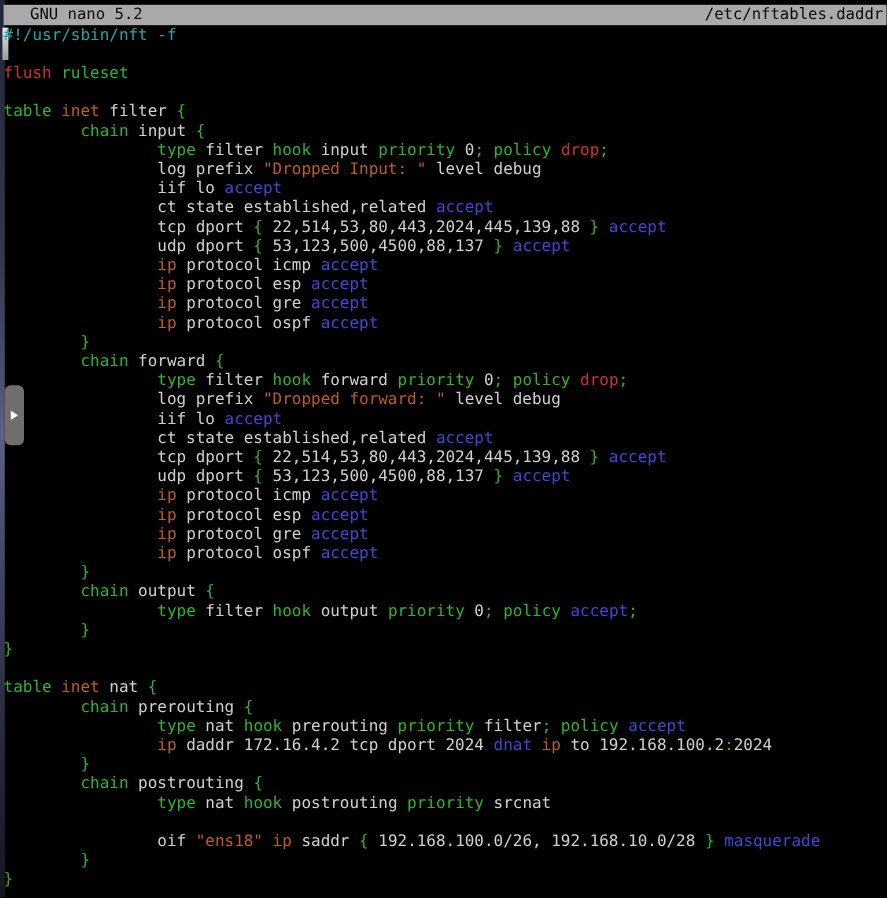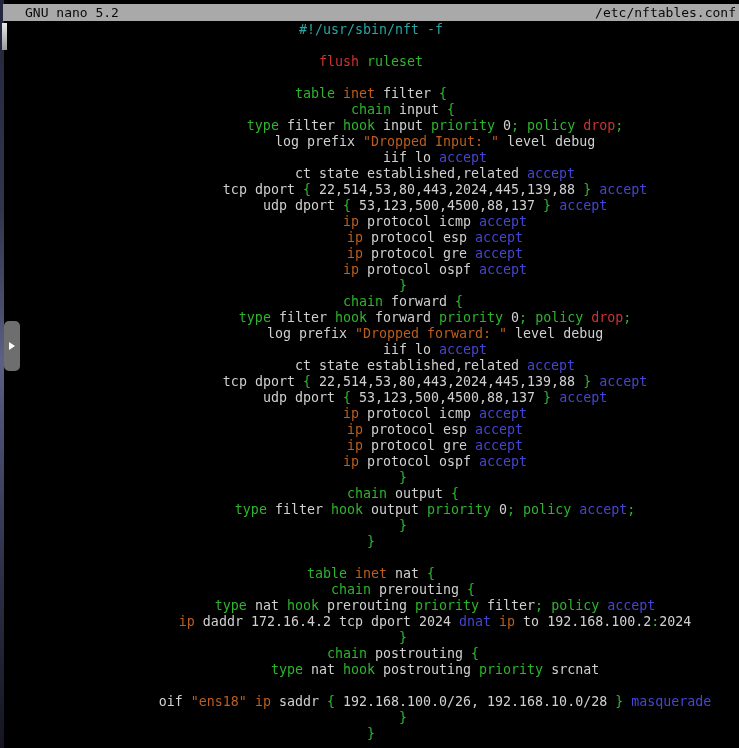--- a/index.html
+++ b/index.html
@@ -7,38 +7,38 @@
           font-family:"DejaVu Sans Mono","Liberation Mono",monospace;}
   .wallpaper-strip{position:absolute;left:0;top:0;width:4px;height:100%;
     background:linear-gradient(180deg,#23263a 0%,#32364c 28%,#4b4f6e 42%,#5c6086 48%,#4a4e70 58%,#2c2e44 78%,#141520 100%);}
   .scroll-nub{position:absolute;left:2px;top:23px;width:5px;height:27px;
     background:linear-gradient(180deg,#e8e8e8,#9a9a9a);}
   .titlebar{position:absolute;left:3px;right:0;top:4px;height:17px;
     background:var(--titlebar_bg,#aaa);color:var(--titlebar_fg,#000);
     display:flex;justify-content:space-between;align-items:center;
     font-size:13px;line-height:17px;padding:0 3px 0 22px;box-sizing:border-box;white-space:pre;}
   .editor{position:absolute;left:3px;top:22px;right:0;bottom:0;
-    font-size:13.3px;line-height:16px;white-space:pre;color:var(--fg,#d0d0d0);text-align:center;}
+    font-size:13.3px;line-height:16px;white-space:pre;color:var(--fg,#d0d0d0);}
   .line{height:16px;}
   .side-handle{position:absolute;left:4px;top:321px;width:16px;height:50px;
     background:var(--handle,#6e6e6e);border-radius:5px;
     display:flex;align-items:center;justify-content:center;cursor:pointer;}
   .tri{width:0;height:0;border-left:6px solid #fff;
     border-top:4px solid transparent;border-bottom:4px solid transparent;}
 </style>
 </head>
 <body>
 
 <div class="screen">
   <div class="wallpaper-strip"></div>
   <div class="scroll-nub"></div>
 
   <div class="titlebar">
     <span>GNU nano 5.2</span>
-    <span>/etc/nftables.conf</span>
+    <span>/etc/nftables.daddr</span>
   </div>
 
   <div class="editor"><div class="line"><span style="color: rgb(41, 164, 164);">#!/usr/sbin/nft -f</span></div><div class="line">&nbsp;</div><div class="line"><span style="color: rgb(205, 50, 50);">flush</span><span style="color: rgb(208, 208, 208);"> </span><span style="color: rgb(46, 180, 46);">ruleset</span></div><div class="line">&nbsp;</div><div class="line"><span style="color: rgb(46, 180, 46);">table</span><span style="color: rgb(208, 208, 208);"> </span><span style="color: rgb(189, 94, 30);">inet</span><span style="color: rgb(208, 208, 208);"> filter </span><span style="color: rgb(46, 180, 46);">{</span></div><div class="line"><span style="color: rgb(208, 208, 208);">        </span><span style="color: rgb(46, 180, 46);">chain</span><span style="color: rgb(208, 208, 208);"> input </span><span style="color: rgb(46, 180, 46);">{</span></div><div class="line"><span style="color: rgb(208, 208, 208);">                </span><span style="color: rgb(46, 180, 46);">type</span><span style="color: rgb(208, 208, 208);"> filter </span><span style="color: rgb(46, 180, 46);">hook</span><span style="color: rgb(208, 208, 208);"> input </span><span style="color: rgb(46, 180, 46);">priority</span><span style="color: rgb(208, 208, 208);"> 0</span><span style="color: rgb(46, 180, 46);">;</span><span style="color: rgb(208, 208, 208);"> </span><span style="color: rgb(46, 180, 46);">policy</span><span style="color: rgb(208, 208, 208);"> </span><span style="color: rgb(205, 50, 50);">drop</span><span style="color: rgb(46, 180, 46);">;</span></div><div class="line"><span style="color: rgb(208, 208, 208);">                log prefix </span><span style="color: rgb(189, 94, 30);">"Dropped Input: "</span><span style="color: rgb(208, 208, 208);"> level debug</span></div><div class="line"><span style="color: rgb(208, 208, 208);">                iif lo </span><span style="color: rgb(69, 69, 214);">accept</span></div><div class="line"><span style="color: rgb(208, 208, 208);">                ct state established,related </span><span style="color: rgb(69, 69, 214);">accept</span></div><div class="line"><span style="color: rgb(208, 208, 208);">                tcp dport </span><span style="color: rgb(46, 180, 46);">{</span><span style="color: rgb(208, 208, 208);"> 22,514,53,80,443,2024,445,139,88 </span><span style="color: rgb(46, 180, 46);">}</span><span style="color: rgb(208, 208, 208);"> </span><span style="color: rgb(69, 69, 214);">accept</span></div><div class="line"><span style="color: rgb(208, 208, 208);">                udp dport </span><span style="color: rgb(46, 180, 46);">{</span><span style="color: rgb(208, 208, 208);"> 53,123,500,4500,88,137 </span><span style="color: rgb(46, 180, 46);">}</span><span style="color: rgb(208, 208, 208);"> </span><span style="color: rgb(69, 69, 214);">accept</span></div><div class="line"><span style="color: rgb(208, 208, 208);">                </span><span style="color: rgb(189, 94, 30);">ip</span><span style="color: rgb(208, 208, 208);"> protocol icmp </span><span style="color: rgb(69, 69, 214);">accept</span></div><div class="line"><span style="color: rgb(208, 208, 208);">                </span><span style="color: rgb(189, 94, 30);">ip</span><span style="color: rgb(208, 208, 208);"> protocol esp </span><span style="color: rgb(69, 69, 214);">accept</span></div><div class="line"><span style="color: rgb(208, 208, 208);">                </span><span style="color: rgb(189, 94, 30);">ip</span><span style="color: rgb(208, 208, 208);"> protocol gre </span><span style="color: rgb(69, 69, 214);">accept</span></div><div class="line"><span style="color: rgb(208, 208, 208);">                </span><span style="color: rgb(189, 94, 30);">ip</span><span style="color: rgb(208, 208, 208);"> protocol ospf </span><span style="color: rgb(69, 69, 214);">accept</span></div><div class="line"><span style="color: rgb(208, 208, 208);">        </span><span style="color: rgb(46, 180, 46);">}</span></div><div class="line"><span style="color: rgb(208, 208, 208);">        </span><span style="color: rgb(46, 180, 46);">chain</span><span style="color: rgb(208, 208, 208);"> forward </span><span style="color: rgb(46, 180, 46);">{</span></div><div class="line"><span style="color: rgb(208, 208, 208);">                </span><span style="color: rgb(46, 180, 46);">type</span><span style="color: rgb(208, 208, 208);"> filter </span><span style="color: rgb(46, 180, 46);">hook</span><span style="color: rgb(208, 208, 208);"> forward </span><span style="color: rgb(46, 180, 46);">priority</span><span style="color: rgb(208, 208, 208);"> 0</span><span style="color: rgb(46, 180, 46);">;</span><span style="color: rgb(208, 208, 208);"> </span><span style="color: rgb(46, 180, 46);">policy</span><span style="color: rgb(208, 208, 208);"> </span><span style="color: rgb(205, 50, 50);">drop</span><span style="color: rgb(46, 180, 46);">;</span></div><div class="line"><span style="color: rgb(208, 208, 208);">                log prefix </span><span style="color: rgb(189, 94, 30);">"Dropped forward: "</span><span style="color: rgb(208, 208, 208);"> level debug</span></div><div class="line"><span style="color: rgb(208, 208, 208);">                iif lo </span><span style="color: rgb(69, 69, 214);">accept</span></div><div class="line"><span style="color: rgb(208, 208, 208);">                ct state established,related </span><span style="color: rgb(69, 69, 214);">accept</span></div><div class="line"><span style="color: rgb(208, 208, 208);">                tcp dport </span><span style="color: rgb(46, 180, 46);">{</span><span style="color: rgb(208, 208, 208);"> 22,514,53,80,443,2024,445,139,88 </span><span style="color: rgb(46, 180, 46);">}</span><span style="color: rgb(208, 208, 208);"> </span><span style="color: rgb(69, 69, 214);">accept</span></div><div class="line"><span style="color: rgb(208, 208, 208);">                udp dport </span><span style="color: rgb(46, 180, 46);">{</span><span style="color: rgb(208, 208, 208);"> 53,123,500,4500,88,137 </span><span style="color: rgb(46, 180, 46);">}</span><span style="color: rgb(208, 208, 208);"> </span><span style="color: rgb(69, 69, 214);">accept</span></div><div class="line"><span style="color: rgb(208, 208, 208);">                </span><span style="color: rgb(189, 94, 30);">ip</span><span style="color: rgb(208, 208, 208);"> protocol icmp </span><span style="color: rgb(69, 69, 214);">accept</span></div><div class="line"><span style="color: rgb(208, 208, 208);">                </span><span style="color: rgb(189, 94, 30);">ip</span><span style="color: rgb(208, 208, 208);"> protocol esp </span><span style="color: rgb(69, 69, 214);">accept</span></div><div class="line"><span style="color: rgb(208, 208, 208);">                </span><span style="color: rgb(189, 94, 30);">ip</span><span style="color: rgb(208, 208, 208);"> protocol gre </span><span style="color: rgb(69, 69, 214);">accept</span></div><div class="line"><span style="color: rgb(208, 208, 208);">                </span><span style="color: rgb(189, 94, 30);">ip</span><span style="color: rgb(208, 208, 208);"> protocol ospf </span><span style="color: rgb(69, 69, 214);">accept</span></div><div class="line"><span style="color: rgb(208, 208, 208);">        </span><span style="color: rgb(46, 180, 46);">}</span></div><div class="line"><span style="color: rgb(208, 208, 208);">        </span><span style="color: rgb(46, 180, 46);">chain</span><span style="color: rgb(208, 208, 208);"> output </span><span style="color: rgb(46, 180, 46);">{</span></div><div class="line"><span style="color: rgb(208, 208, 208);">                </span><span style="color: rgb(46, 180, 46);">type</span><span style="color: rgb(208, 208, 208);"> filter </span><span style="color: rgb(46, 180, 46);">hook</span><span style="color: rgb(208, 208, 208);"> output </span><span style="color: rgb(46, 180, 46);">priority</span><span style="color: rgb(208, 208, 208);"> 0</span><span style="color: rgb(46, 180, 46);">;</span><span style="color: rgb(208, 208, 208);"> </span><span style="color: rgb(46, 180, 46);">policy</span><span style="color: rgb(208, 208, 208);"> </span><span style="color: rgb(69, 69, 214);">accept</span><span style="color: rgb(46, 180, 46);">;</span></div><div class="line"><span style="color: rgb(208, 208, 208);">        </span><span style="color: rgb(46, 180, 46);">}</span></div><div class="line"><span style="color: rgb(46, 180, 46);">}</span></div><div class="line">&nbsp;</div><div class="line"><span style="color: rgb(46, 180, 46);">table</span><span style="color: rgb(208, 208, 208);"> </span><span style="color: rgb(189, 94, 30);">inet</span><span style="color: rgb(208, 208, 208);"> nat </span><span style="color: rgb(46, 180, 46);">{</span></div><div class="line"><span style="color: rgb(208, 208, 208);">        </span><span style="color: rgb(46, 180, 46);">chain</span><span style="color: rgb(208, 208, 208);"> prerouting </span><span style="color: rgb(46, 180, 46);">{</span></div><div class="line"><span style="color: rgb(208, 208, 208);">                </span><span style="color: rgb(46, 180, 46);">type</span><span style="color: rgb(208, 208, 208);"> nat </span><span style="color: rgb(46, 180, 46);">hook</span><span style="color: rgb(208, 208, 208);"> prerouting </span><span style="color: rgb(46, 180, 46);">priority</span><span style="color: rgb(208, 208, 208);"> filter</span><span style="color: rgb(46, 180, 46);">;</span><span style="color: rgb(208, 208, 208);"> </span><span style="color: rgb(46, 180, 46);">policy</span><span style="color: rgb(208, 208, 208);"> </span><span style="color: rgb(69, 69, 214);">accept</span></div><div class="line"><span style="color: rgb(208, 208, 208);">                </span><span style="color: rgb(189, 94, 30);">ip</span><span style="color: rgb(208, 208, 208);"> daddr 172.16.4.2 tcp dport 2024 </span><span style="color: rgb(69, 69, 214);">dnat</span><span style="color: rgb(208, 208, 208);"> </span><span style="color: rgb(189, 94, 30);">ip</span><span style="color: rgb(208, 208, 208);"> to 192.168.100.2</span><span style="color: rgb(46, 180, 46);">:</span><span style="color: rgb(208, 208, 208);">2024</span></div><div class="line"><span style="color: rgb(208, 208, 208);">        </span><span style="color: rgb(46, 180, 46);">}</span></div><div class="line"><span style="color: rgb(208, 208, 208);">        </span><span style="color: rgb(46, 180, 46);">chain</span><span style="color: rgb(208, 208, 208);"> postrouting </span><span style="color: rgb(46, 180, 46);">{</span></div><div class="line"><span style="color: rgb(208, 208, 208);">                </span><span style="color: rgb(46, 180, 46);">type</span><span style="color: rgb(208, 208, 208);"> nat </span><span style="color: rgb(46, 180, 46);">hook</span><span style="color: rgb(208, 208, 208);"> postrouting </span><span style="color: rgb(46, 180, 46);">priority</span><span style="color: rgb(208, 208, 208);"> srcnat</span></div><div class="line">&nbsp;</div><div class="line"><span style="color: rgb(208, 208, 208);">                oif </span><span style="color: rgb(189, 94, 30);">"ens18"</span><span style="color: rgb(208, 208, 208);"> </span><span style="color: rgb(189, 94, 30);">ip</span><span style="color: rgb(208, 208, 208);"> saddr </span><span style="color: rgb(46, 180, 46);">{</span><span style="color: rgb(208, 208, 208);"> 192.168.100.0/26, 192.168.10.0/28 </span><span style="color: rgb(46, 180, 46);">}</span><span style="color: rgb(208, 208, 208);"> </span><span style="color: rgb(69, 69, 214);">masquerade</span></div><div class="line"><span style="color: rgb(208, 208, 208);">        </span><span style="color: rgb(46, 180, 46);">}</span></div><div class="line"><span style="color: rgb(46, 180, 46);">}</span></div></div>
 
   <div class="side-handle">
     <span class="tri"></span>
   </div>
 </div>
 
 </body></html>

